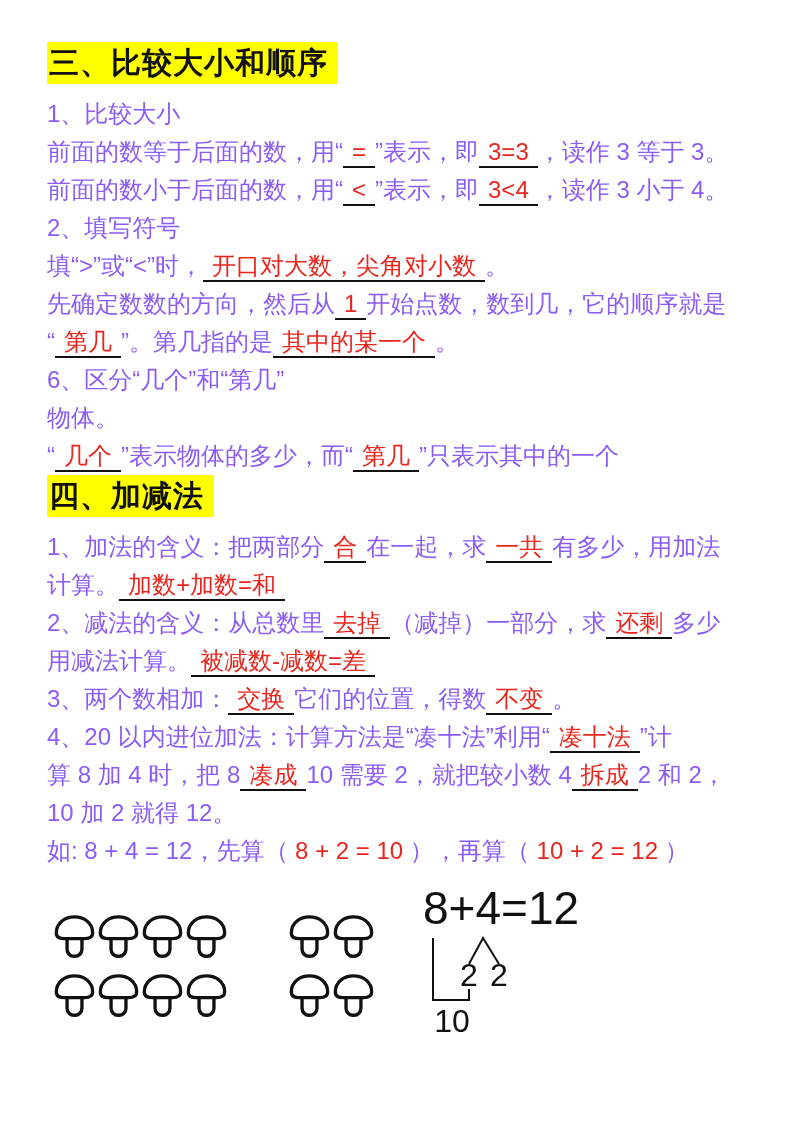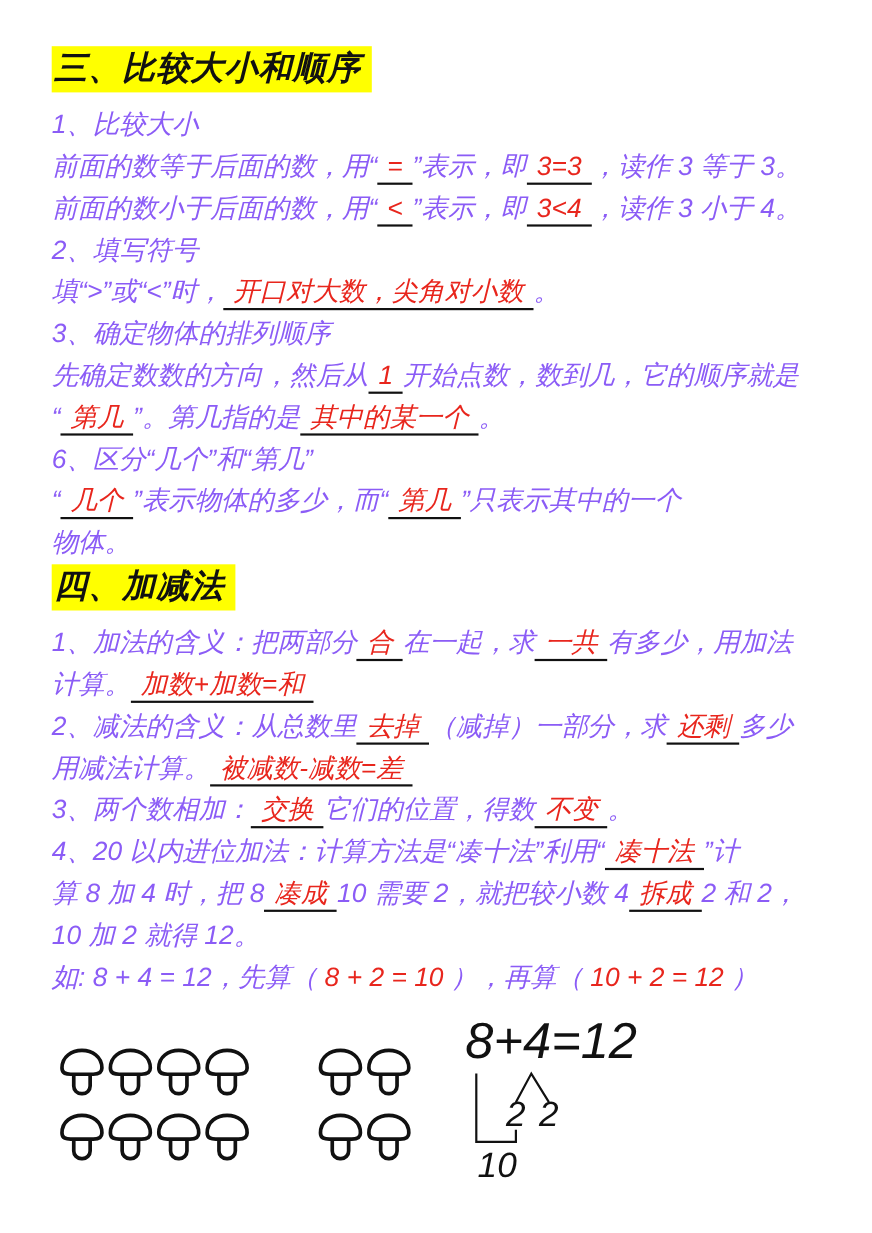--- a/index.html
+++ b/index.html
@@ -5,21 +5,20 @@
   html,body{margin:0;padding:0;background:#e9e9e9;}
   .page{
     position:relative;
     width:793px;height:1121px;
     background:#ffffff;
     box-sizing:border-box;
     padding:42px 66px 0 47px;
     overflow:hidden;
     font-family:"Liberation Sans","DejaVu Sans",sans-serif;
     color:#111;
-    font-style:italic;
   }
   .heading-row{margin:0 0 11px 0;}
   .heading{
     display:inline-block;
     background:#ffff00;
     color:#111;
     font-weight:bold;
     font-size:30px;
     line-height:40px;
     padding:1px 10px 1px 2px;
@@ -56,26 +55,25 @@
 <body>
 
 <div class="page">
   <div id="content">
       <div class="heading-row"><span class="heading">三、比较大小和顺序</span></div>
       <div class="line"><span class="seg-n">1、比较大小</span></div>
       <div class="line"><span class="seg-n">前面的数等于后面的数，用“</span><span class="seg-b">=</span><span class="seg-n">”表示，即</span><span class="seg-b">3=3</span><span class="seg-n">，读作 3 等于 3。</span></div>
       <div class="line"><span class="seg-n">前面的数小于后面的数，用“</span><span class="seg-b">&lt;</span><span class="seg-n">”表示，即</span><span class="seg-b">3&lt;4</span><span class="seg-n">，读作 3 小于 4。</span></div>
       <div class="line"><span class="seg-n">2、填写符号</span></div>
       <div class="line"><span class="seg-n">填“&gt;”或“&lt;”时，</span><span class="seg-b">开口对大数，尖角对小数</span><span class="seg-n">。</span></div>
-      <div class="line"><span class="seg-n">3、确定物体的排列顺序</span></div>
       <div class="line"><span class="seg-n">先确定数数的方向，然后从</span><span class="seg-b">1</span><span class="seg-n">开始点数，数到几，它的顺序就是</span></div>
       <div class="line"><span class="seg-n">“</span><span class="seg-b">第几</span><span class="seg-n">”。第几指的是</span><span class="seg-b">其中的某一个</span><span class="seg-n">。</span></div>
       <div class="line"><span class="seg-n">6、区分“几个”和“第几”</span></div>
+      <div class="line"><span class="seg-n">物体。</span></div>
       <div class="line"><span class="seg-n">“</span><span class="seg-b">几个</span><span class="seg-n">”表示物体的多少，而“</span><span class="seg-b">第几</span><span class="seg-n">”只表示其中的一个</span></div>
-      <div class="line"><span class="seg-n">物体。</span></div>
       <div class="heading-row"><span class="heading">四、加减法</span></div>
       <div class="line"><span class="seg-n">1、加法的含义：把两部分</span><span class="seg-b">合</span><span class="seg-n">在一起，求</span><span class="seg-b">一共</span><span class="seg-n">有多少，用加法</span></div>
       <div class="line"><span class="seg-n">计算。</span><span class="seg-b">加数+加数=和</span></div>
       <div class="line"><span class="seg-n">2、减法的含义：从总数里</span><span class="seg-b">去掉</span><span class="seg-n">（减掉）一部分，求</span><span class="seg-b">还剩</span><span class="seg-n">多少</span></div>
       <div class="line"><span class="seg-n">用减法计算。</span><span class="seg-b">被减数-减数=差</span></div>
       <div class="line"><span class="seg-n">3、两个数相加：</span><span class="seg-b">交换</span><span class="seg-n">它们的位置，得数</span><span class="seg-b">不变</span><span class="seg-n">。</span></div>
       <div class="line"><span class="seg-n">4、20 以内进位加法：计算方法是“凑十法”利用“</span><span class="seg-b">凑十法</span><span class="seg-n">”计</span></div>
       <div class="line"><span class="seg-n">算 8 加 4 时，把 8</span><span class="seg-b">凑成</span><span class="seg-n">10 需要 2，就把较小数 4</span><span class="seg-b">拆成</span><span class="seg-n">2 和 2，</span></div>
       <div class="line"><span class="seg-n">10 加 2 就得 12。</span></div>
       <div class="line"><span class="seg-n">如: 8 + 4 = 12，先算（ </span><span class="seg-r">8 + 2 = 10</span><span class="seg-n"> ），再算（ </span><span class="seg-r">10 + 2 = 12</span><span class="seg-n"> ）</span></div>

